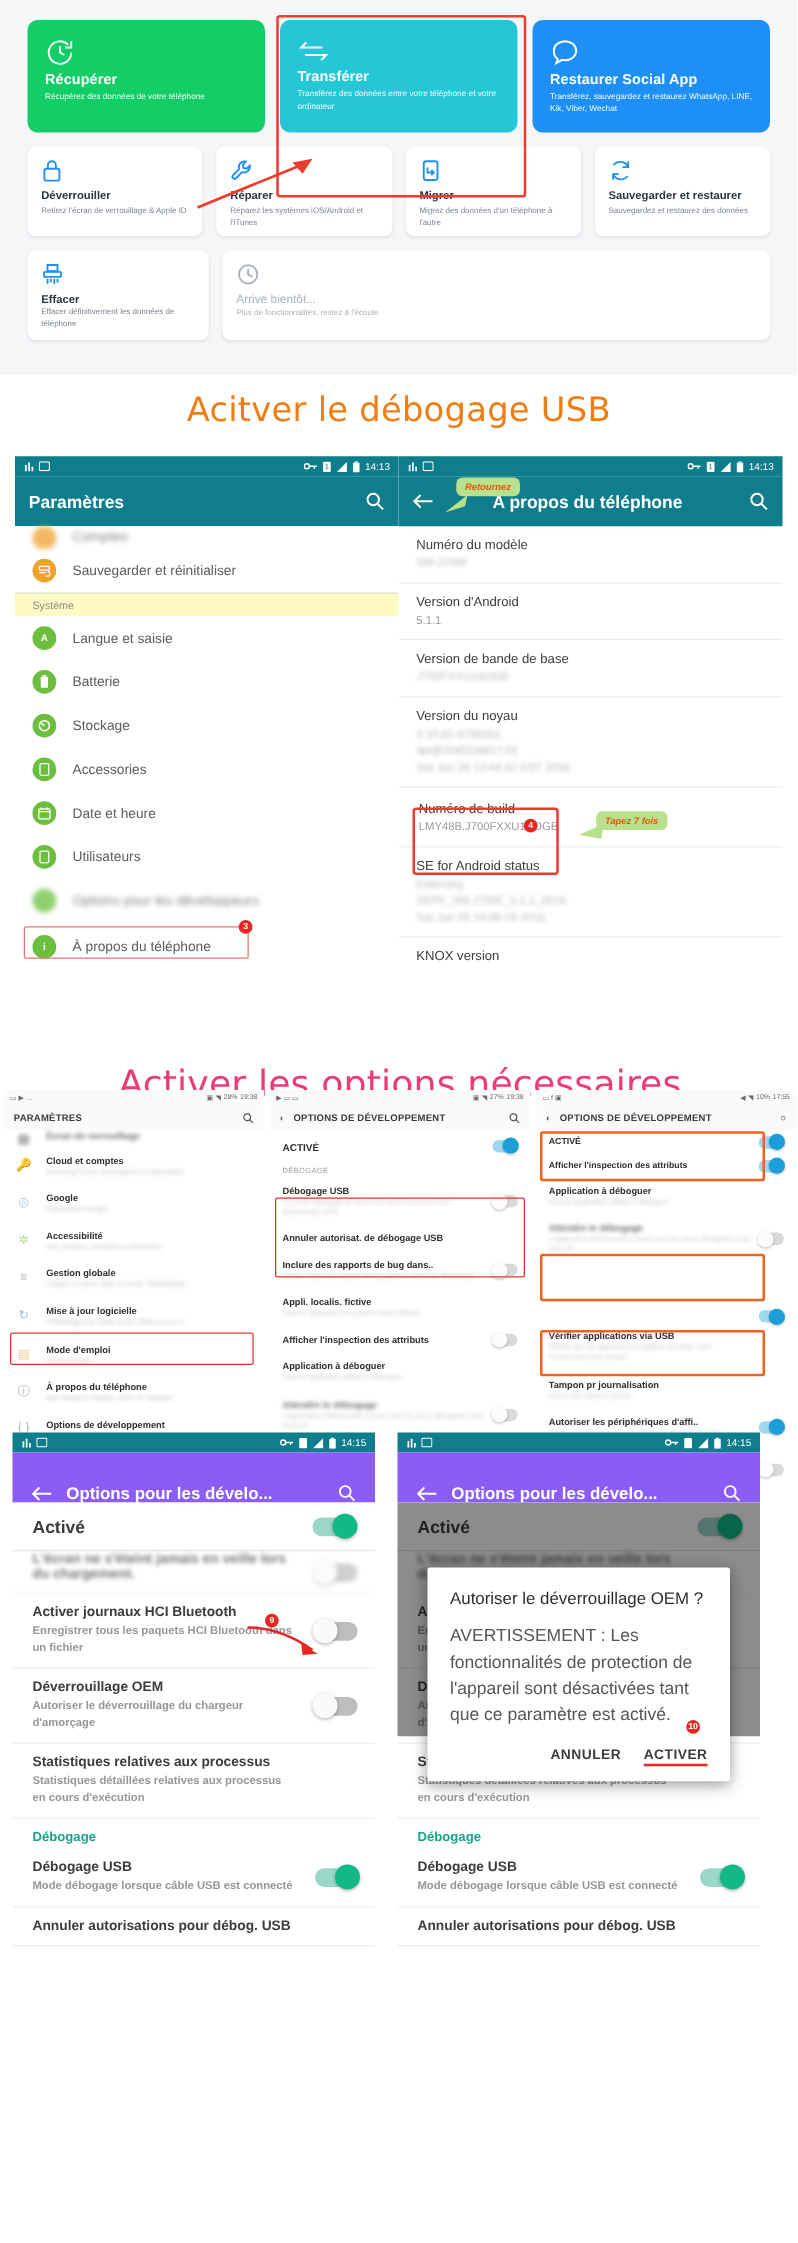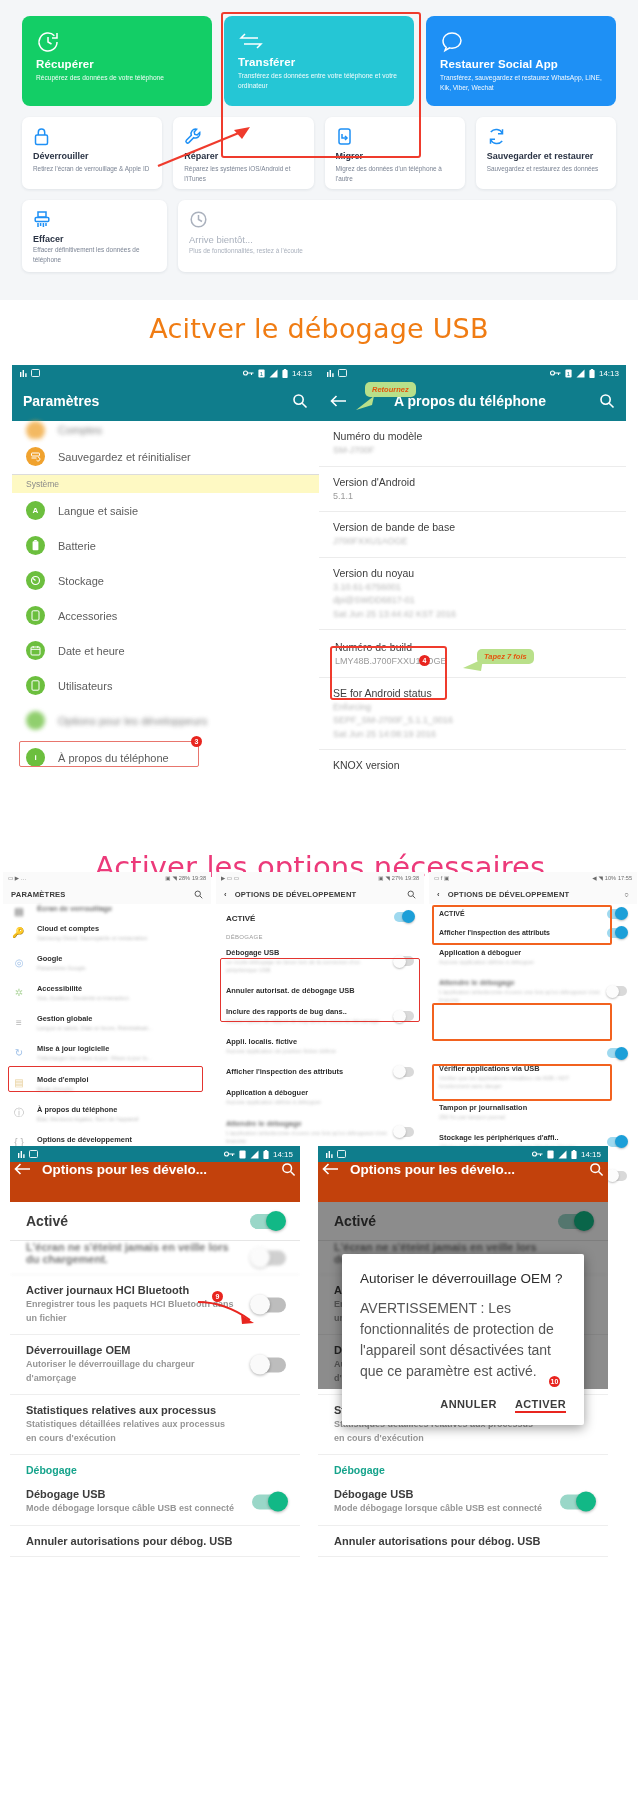--- a/index.html
+++ b/index.html
@@ -182,22 +182,22 @@
   .tgl.on i { left:auto; right:-1px; background:#1c9fd8; }
   .hl-orange { position:absolute; border:2px solid #f2621f; border-radius:2px; pointer-events:none;}
   .hl-red2 { position:absolute; border:1.6px solid #e3342f; border-radius:2px; pointer-events:none;}
 
   
   .row4 { position: absolute; top: 1146px; left: 0; width: 638px; height: 648px; }
   .phone4 { position: absolute; top: 0; width: 290px; background: #fff; }
   .phone4.left { left: 10px; }
   .phone4.right { left: 318px; }
   .ab4 {
-    height: 40px; background:#c2410c; display:flex; align-items:flex-start;
-    padding: 0 4px; gap: 11px; color:#fff;
+    height: 40px; background:#8b5cf6; display:flex; align-items:flex-end;
+    padding: 0 15px; gap: 11px; color:#fff;
   }
   .ab4 .t { font-size: 13.5px; font-weight:600; flex:1; }
   .dev-enable {
     display:flex; align-items:center; padding: 11px 16px; background:#fff;
     border-bottom: 1px solid #e6e6e6;
   }
   .dev-enable .lbl { font-size: 14px; font-weight:700; color:#3c3c3c; flex:1; }
   .tgl2 { width:34px; height:15px; border-radius:8px; background:#bdbdbd; position:relative; flex:none; }
   .tgl2 i { position:absolute; top:-2.5px; left:-2px; width:20px; height:20px; border-radius:50%;
             background:#fafafa; box-shadow:0 1px 3px rgba(0,0,0,.3); display:block;}
@@ -402,21 +402,21 @@
         <span>Comptes</span>
       </div>
       <div class="sett-row">
         <span class="badge-round bg-orange">
           <svg width="11" height="11" viewBox="0 0 11 11" fill="none" stroke="#fff" stroke-width="1">
               <rect x="1.5" y="2" width="8" height="3" rx=".6"></rect>
               <path d="M1.5 7h5"></path>
               <path d="M8 6.2a1.9 1.9 0 1 1-1.5 3"></path>
             </svg>
         </span>
-        <span>Sauvegardez et réinitialiser</span>
+        <span>Sauvegarder et réinitialiser</span>
       </div>
 
       <div class="sett-section-head">Système</div>
 
       <div class="sett-row">
         <span class="badge-round bg-green">A</span>
         <span>Langue et saisie</span>
       </div>
       <div class="sett-row">
         <span class="badge-round bg-green">
@@ -762,21 +762,21 @@
       <div class="s3-sub blur-sm" style="padding-right:26px;">Vérifier que les applications installées via ADB / ADT fonctionnent sans danger</div>
       <span class="tgl on">
           <i></i>
         </span>
     </div>
     <div class="s3-flat">
       <div class="s3-title">Tampon pr journalisation</div>
       <div class="s3-sub blur-sm">256 Ko par tampon journal</div>
     </div>
     <div class="s3-flat">
-      <div class="s3-title" style="padding-right:26px;">Stockage les périphériques d'affi..</div>
+      <div class="s3-title" style="padding-right:26px;">Autoriser les périphériques d'affi..</div>
       <div class="s3-sub blur-sm" style="padding-right:26px;">Afficher les options pour les certificats Wireless Display</div>
       <span class="tgl on">
           <i></i>
         </span>
     </div>
     <div class="s3-flat">
       <div class="s3-title" style="padding-right:26px;">Journal documenté Wi-Fi</div>
       <div class="s3-sub blur-sm" style="padding-right:26px;">Enregistrez davantage d'informations sur les réseaux Wi-Fi, notamment leur SSID et leur valeur RSSI.</div>
       <span class="tgl">
           <i></i>

